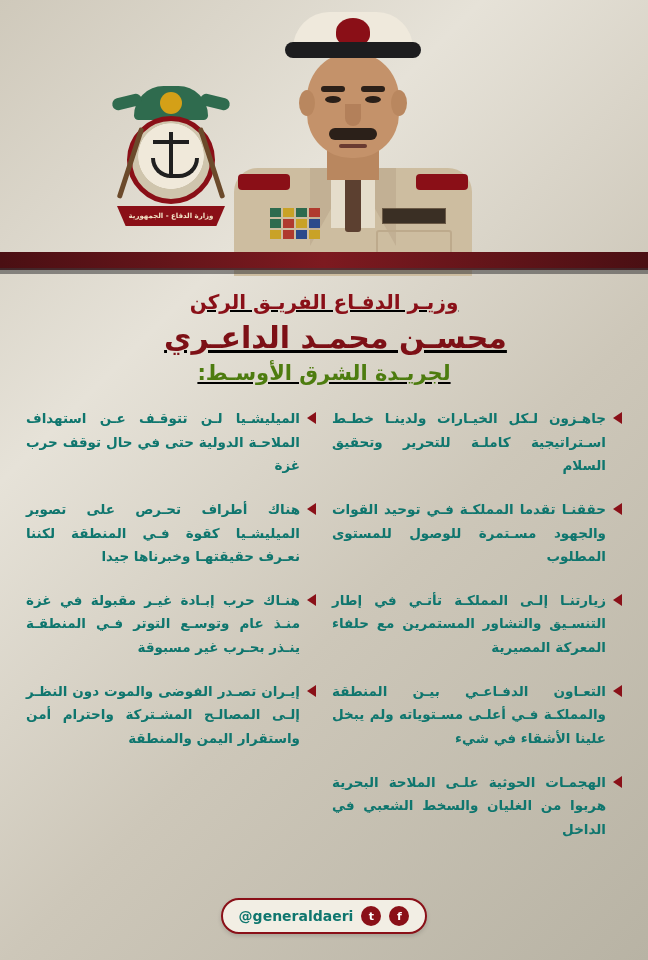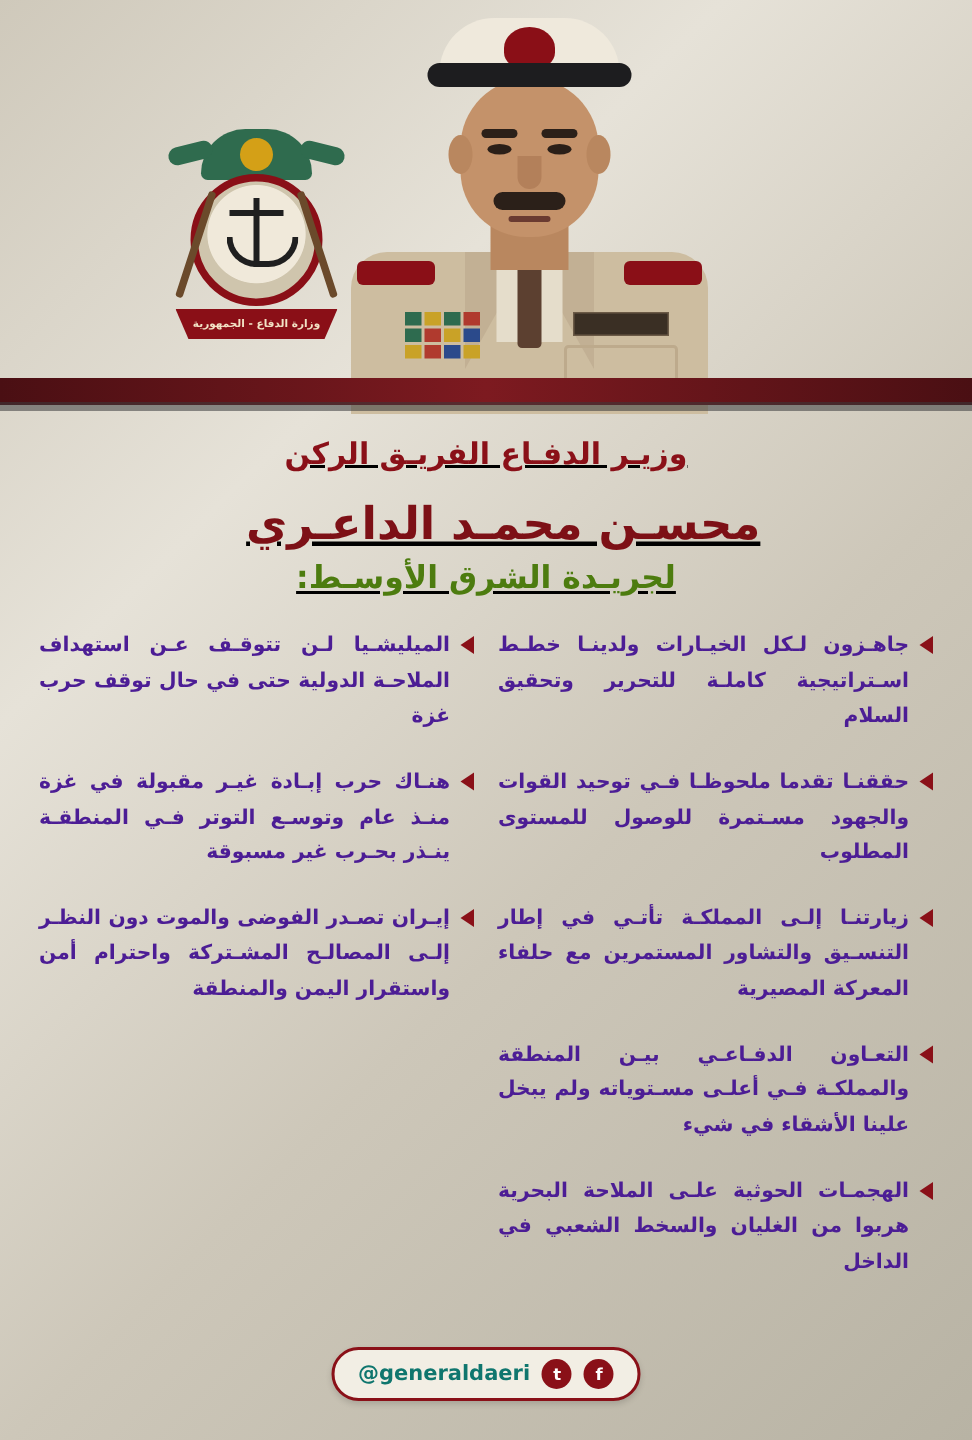--- a/index.html
+++ b/index.html
@@ -120,21 +120,21 @@
     background:linear-gradient(90deg,#4a0f13 0%,#7d1a20 50%,#4a0f13 100%);
   }
   .band.b2{top:268px;height:6px;background:#3a3a3c;opacity:.55;}
 
   
   .titles{margin-top:22px;text-align:center;text-decoration:underline;}
   .t-rank{
     color:#8a1018;font-size:20px;font-weight:bold;letter-spacing:1px;
   }
   .t-name{
-    color:#7d1016;font-size:30px;font-weight:bold;margin-top:18px;letter-spacing:1px;padding-left:23px;
+    color:#7d1016;font-size:30px;font-weight:bold;margin-top:6px;letter-spacing:1px;padding-left:23px;
   }
   .t-source{
     color:#4d7c0f;font-size:21px;font-weight:bold;margin-top:6px;
   }
 
   
   .cols{
     display:flex;flex-direction:row;
     padding:22px 26px 0 26px;gap:16px;
     box-sizing:border-box;
@@ -143,21 +143,21 @@
   .quote{
     display:flex;flex-direction:row;align-items:flex-start;gap:7px;
   }
   .bullet{
     flex:0 0 auto;margin-top:5px;
     width:0;height:0;border-style:solid;
     border-width:6px 9px 6px 0;
     border-color:transparent #8a1018 transparent transparent;
   }
   .qtext{
-    color:#4c1d95;font-size:13.5px;line-height:1.75;
+    color:#0f766e;font-size:13.5px;line-height:1.75;
     font-weight:bold;text-align:justify;
   }
 
   
   .footer{
     position:absolute;left:0;right:0;bottom:26px;display:flex;justify-content:center;
   }
   .handle-pill{
     display:flex;flex-direction:row;align-items:center;gap:8px;
     background:#f2eee4;border:2px solid #8a1018;border-radius:22px;
@@ -241,40 +241,44 @@
 
   <div class="cols">
 
     <div class="col">
       <div class="quote">
         <span class="bullet"></span>
         <span class="qtext">جاهـزون لـكل الخيـارات ولدينـا خطـط اسـتراتيجية كاملـة للتحرير وتحقيق السلام</span>
       </div>
       <div class="quote">
         <span class="bullet"></span>
-        <span class="qtext">حققنـا تقدما ملحوظـا فـي توحيد القوات والجهود مسـتمرة للوصول للمستوى المطلوب</span>
+        <span class="qtext">حققنـا تقدما المملكـة فـي توحيد القوات والجهود مسـتمرة للوصول للمستوى المطلوب</span>
       </div>
       <div class="quote">
         <span class="bullet"></span>
         <span class="qtext">زيارتنـا إلـى المملكـة تأتـي في إطار التنسـيق والتشاور المستمرين مع حلفاء المعركة المصيرية</span>
       </div>
       <div class="quote">
         <span class="bullet"></span>
         <span class="qtext">التعـاون الدفـاعـي بيـن المنطقة والمملكـة فـي أعلـى مسـتوياته ولم يبخل علينا الأشقاء في شيء</span>
       </div>
       <div class="quote">
         <span class="bullet"></span>
         <span class="qtext">الهجمـات الحوثية علـى الملاحة البحرية هربوا من الغليان والسخط الشعبي في الداخل</span>
       </div>
     </div>
 
     <div class="col">
       <div class="quote">
         <span class="bullet"></span>
         <span class="qtext">الميليشـيا لـن تتوقـف عـن استهداف الملاحـة الدولية حتى في حال توقف حرب غزة</span>
+      </div>
+      <div class="quote">
+        <span class="bullet"></span>
+        <span class="qtext">هناك أطراف تحـرص على تصوير الميليشـيا كقوة فـي المنطقة لكننا نعـرف حقيقتهـا وخبرناها جيدا</span>
       </div>
       <div class="quote">
         <span class="bullet"></span>
         <span class="qtext">هنـاك حرب إبـادة غيـر مقبولة في غزة منـذ عام وتوسـع التوتر فـي المنطقـة ينـذر بحـرب غير مسبوقة</span>
       </div>
       <div class="quote">
         <span class="bullet"></span>
         <span class="qtext">إيـران تصـدر الفوضى والموت دون النظـر إلـى المصالـح المشـتركة واحترام أمن واستقرار اليمن والمنطقة</span>
       </div>
     </div>

